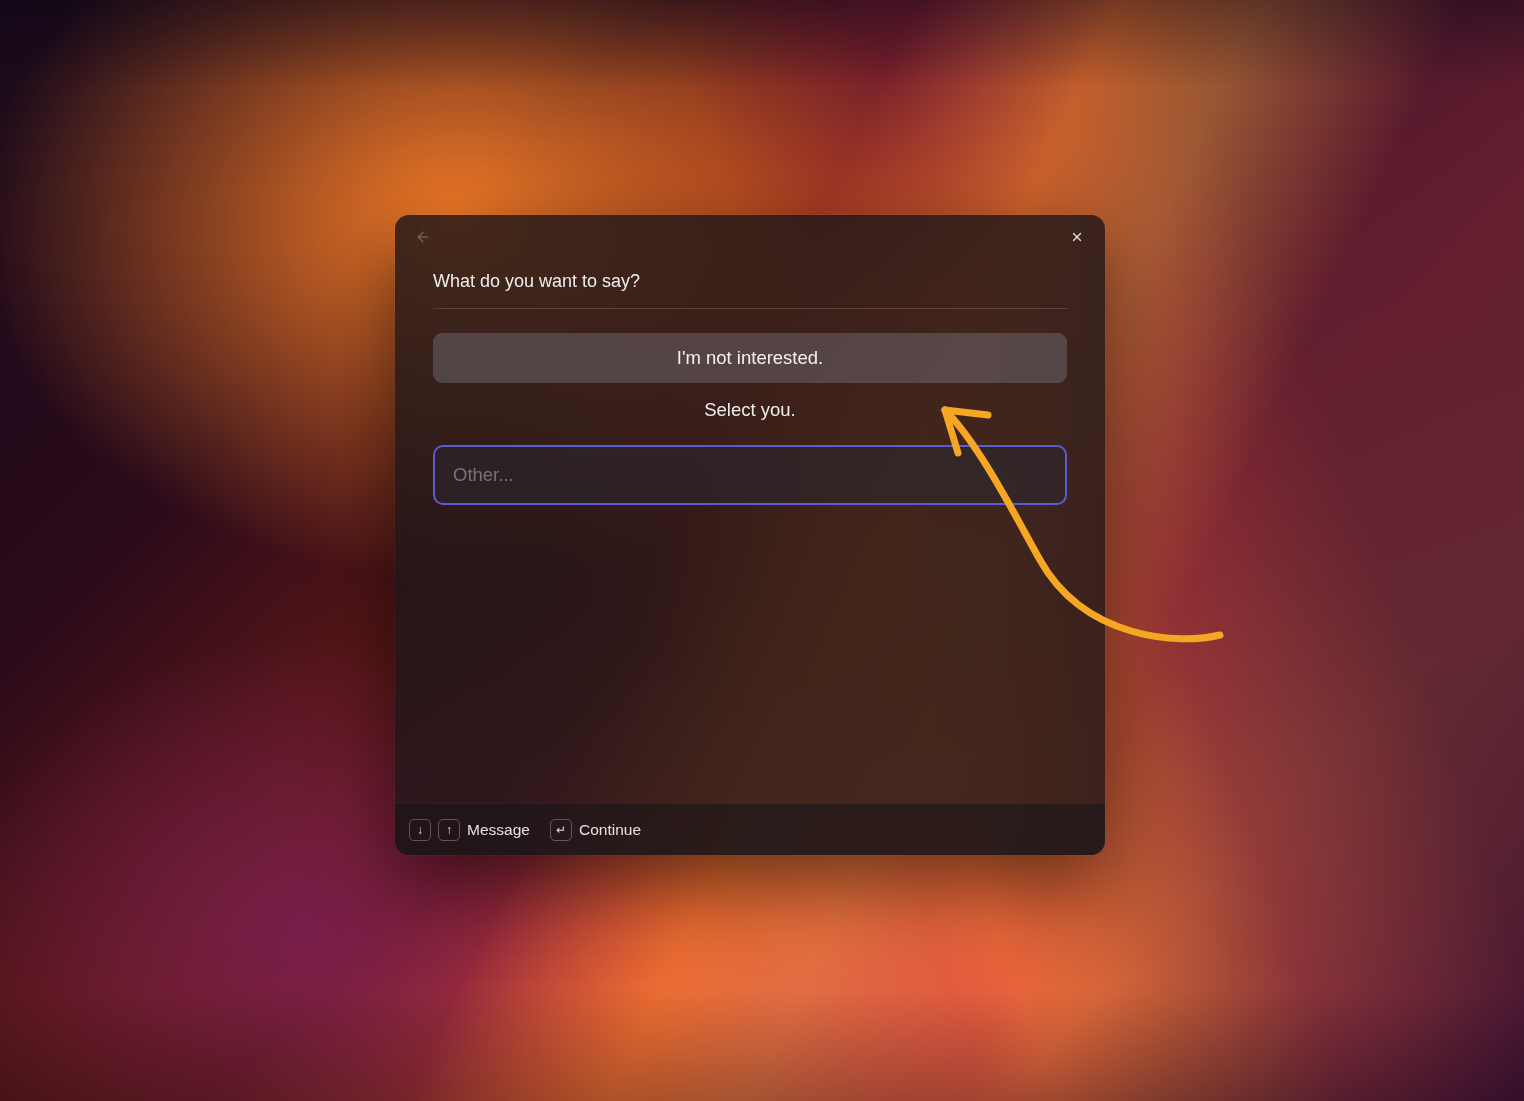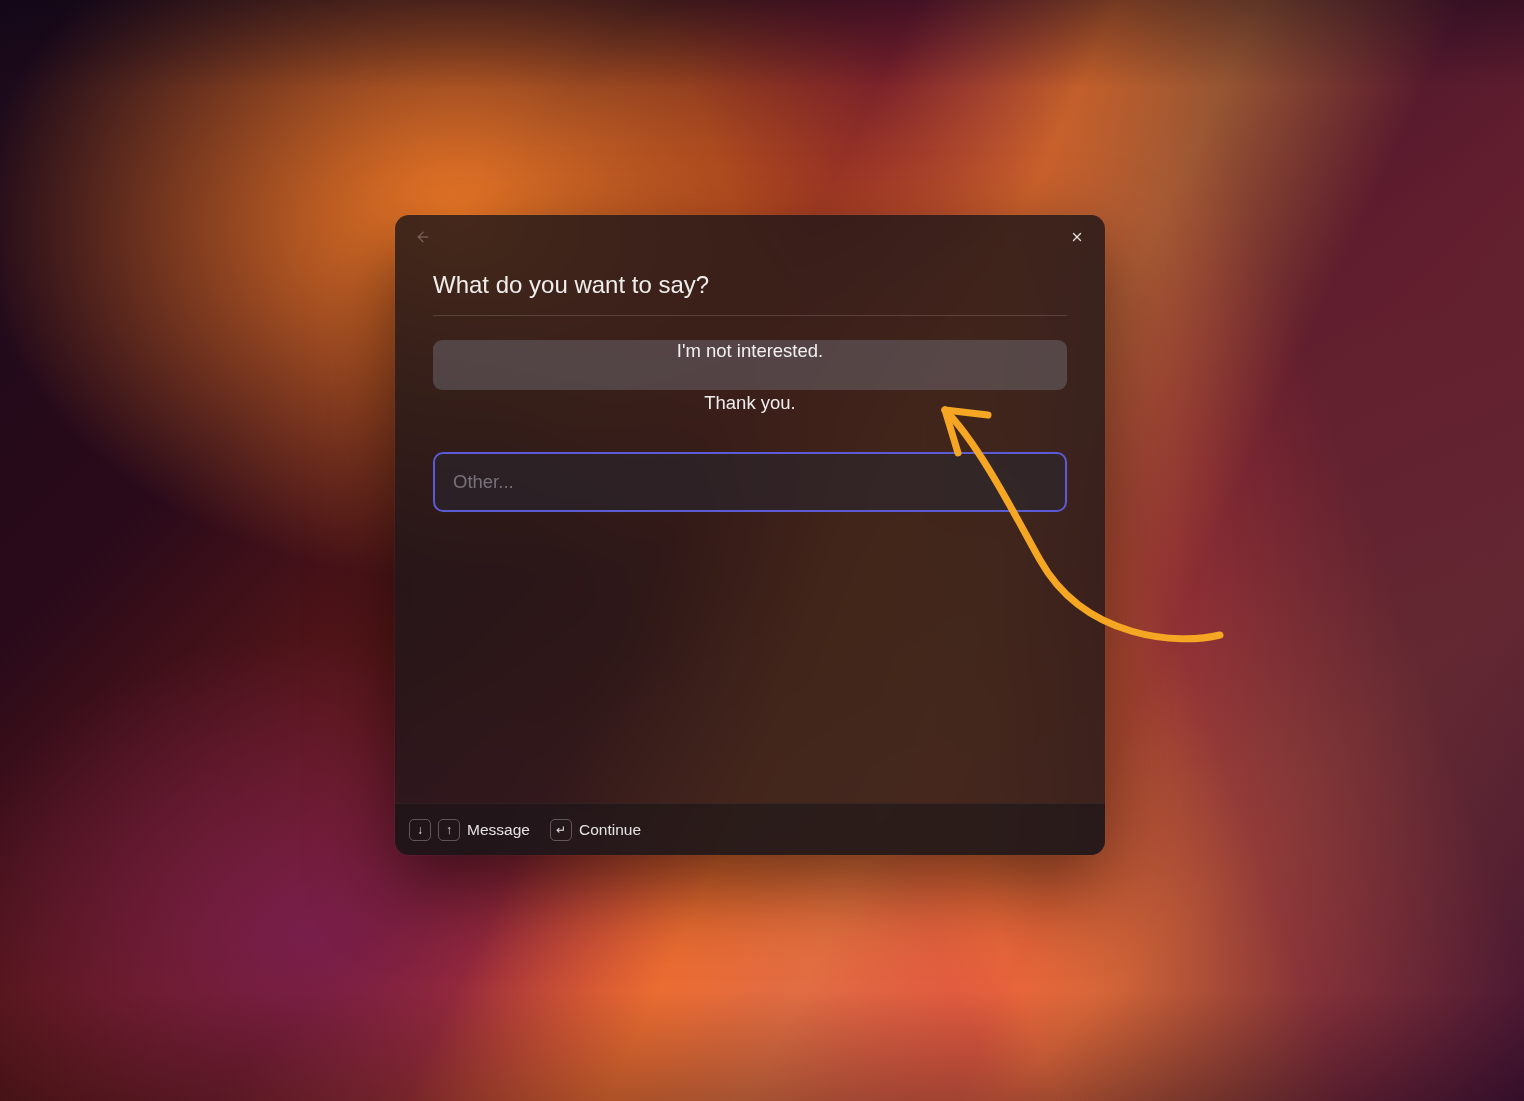--- a/index.html
+++ b/index.html
@@ -98,28 +98,28 @@
     }
 
     .prompt-row {
       padding-bottom: 16px;
       border-bottom: 1px solid rgba(255,255,255,0.14);
       margin-bottom: 24px;
     }
 
     .prompt-text {
       color: rgba(255,255,255,0.92);
-      font-size: 24px;
+      font-size: 18px;
       font-weight: 500;
     }
 
     .option {
       height: 50px;
       display: flex;
-      align-items: flex-start;
+      align-items: center;
       justify-content: center;
       color: rgba(255,255,255,0.92);
       font-size: 18.5px;
       border-radius: 9px;
       margin-bottom: 2px;
       cursor: pointer;
     }
 
     .option.selected {
       background: rgba(120, 120, 130, 0.42);
@@ -209,21 +209,21 @@
 
   <div class="modal-body">
     <div class="prompt-row">
       <div class="prompt-text">What do you want to say?</div>
     </div>
 
     <div class="option selected">
       <span>I'm not interested.</span>
     </div>
     <div class="option">
-      <span>Thank you.</span>
+      <span>Select you.</span>
     </div>
 
     <input class="other-input" type="text" placeholder="Other..." style="">
   </div>
 
   <div class="modal-footer">
     <div class="hint-group">
       <div class="key">
           <span>↓</span>
         </div>

